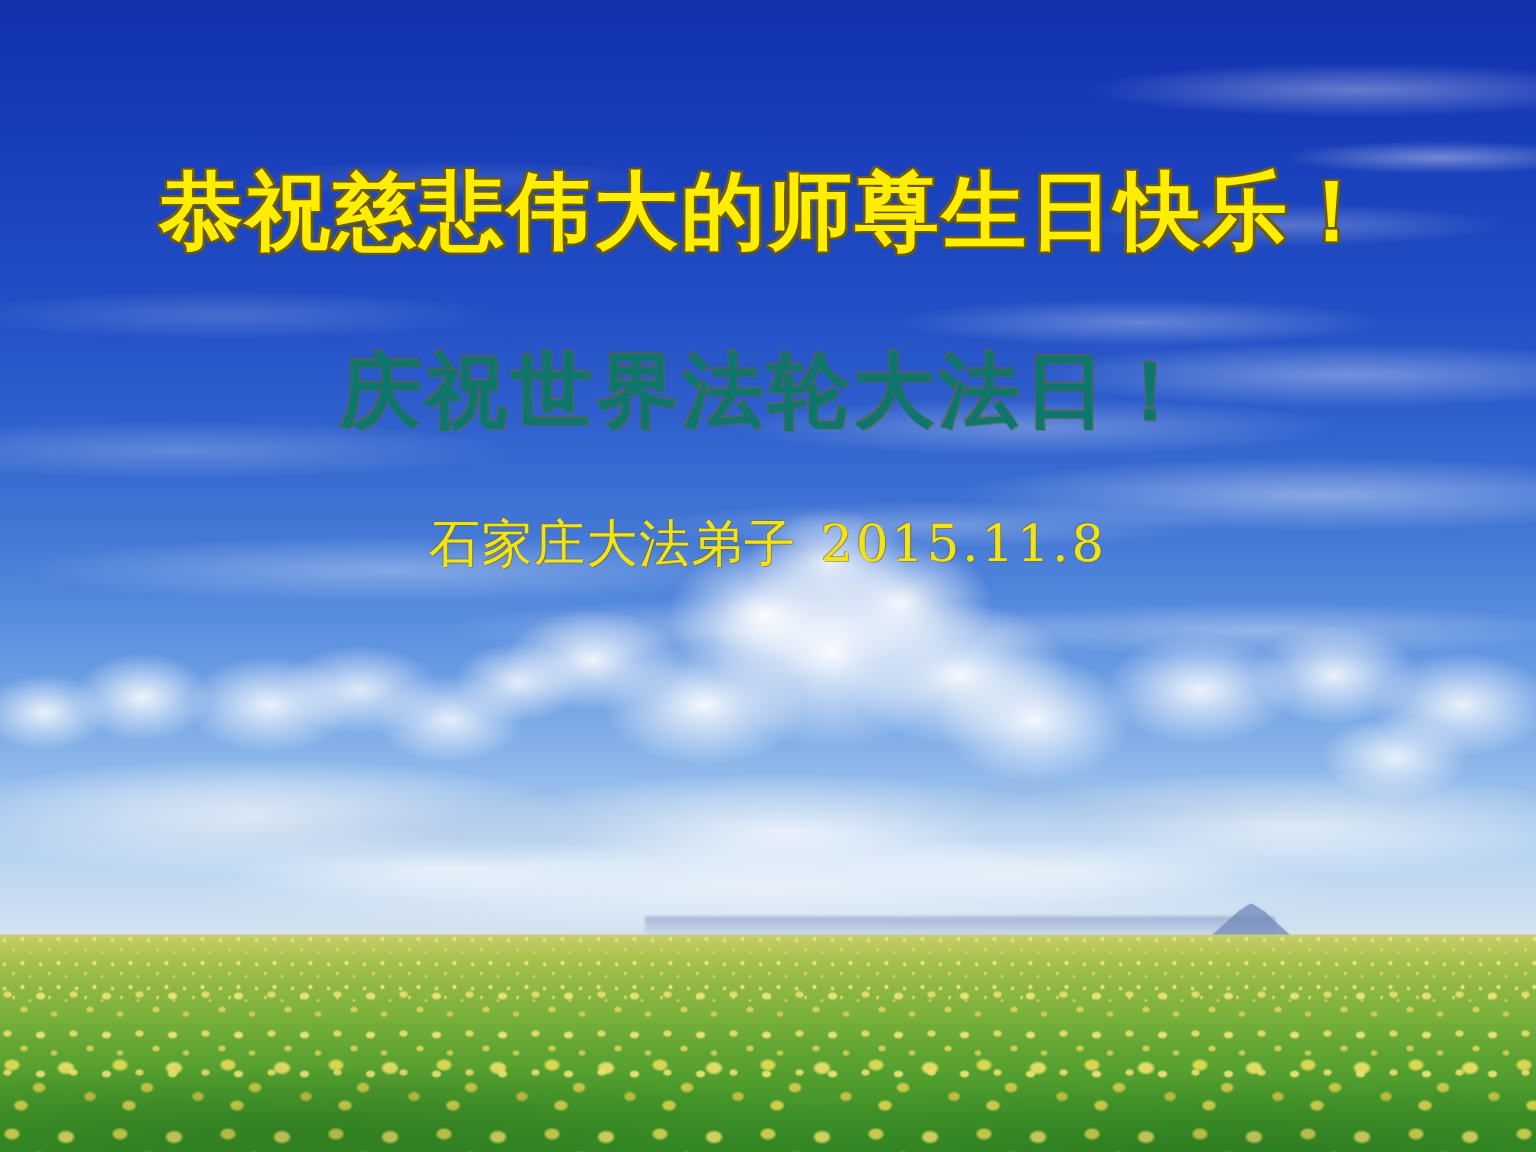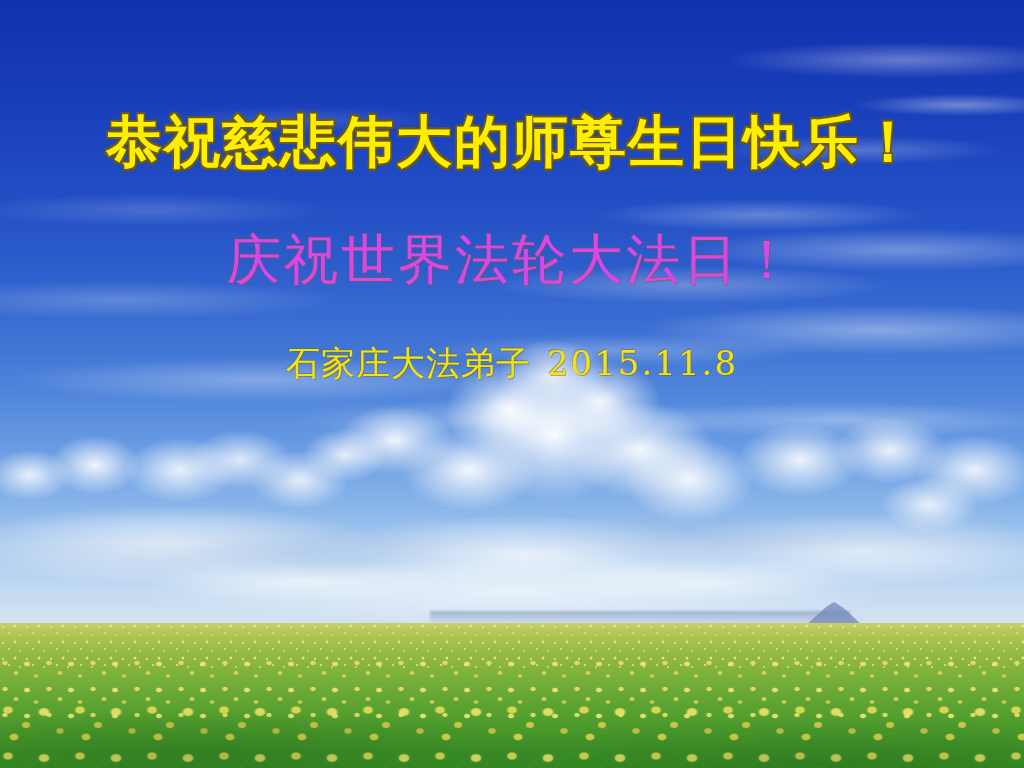--- a/index.html
+++ b/index.html
@@ -245,24 +245,24 @@
       -1.6px 0 0 #6b5a12,
        1.6px 0 0 #6b5a12,
        0 -1.6px 0 #6b5a12,
        0  1.6px 0 #6b5a12;
   }
 
   
   .line2 {
     top: 233px;
     font-family: "DejaVu Serif", "Liberation Serif", serif;
-    font-weight: normal;
+    font-weight: bold;
     font-size: 54px;
     letter-spacing: 3px;
-    color: #d946ef;
+    color: #0f766e;
     text-shadow:
       -0.8px -0.8px 0 rgba(120,100,20,.55),
        0.8px  0.8px 0 rgba(120,100,20,.55);
   }
 
   
   .line3 {
     top: 346px;
     font-family: "DejaVu Serif", "Liberation Serif", serif;
     font-size: 34px;

